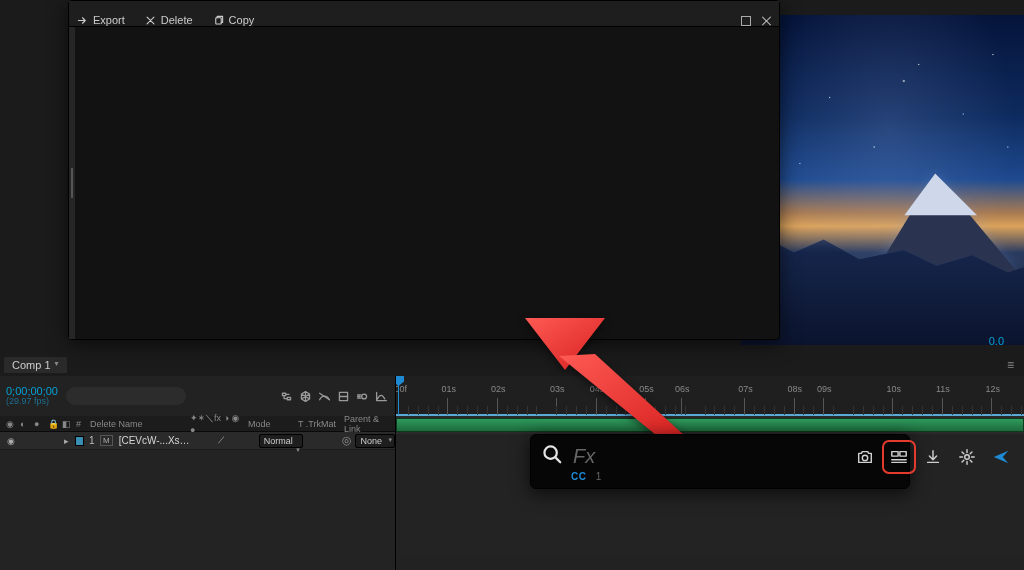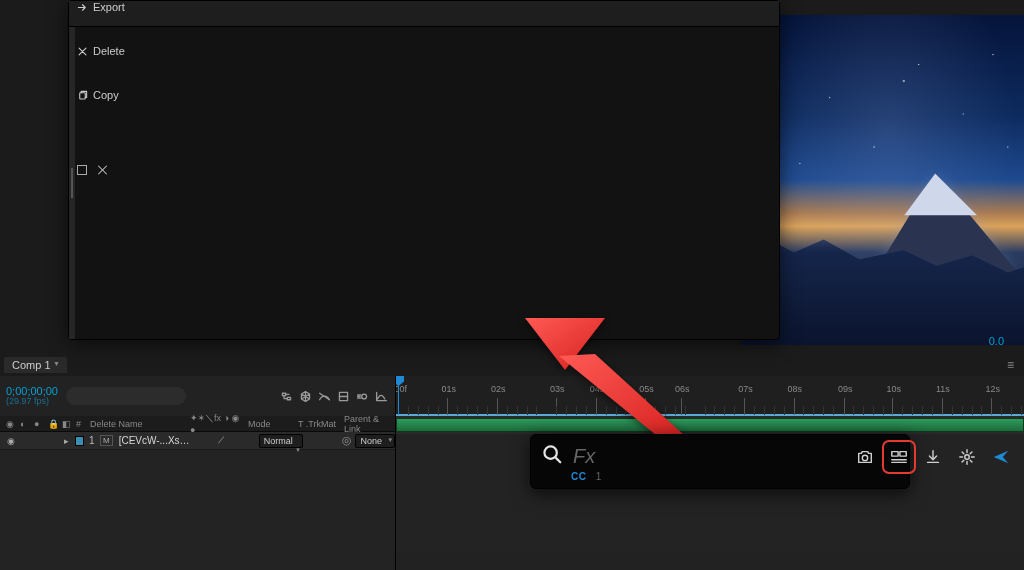--- a/index.html
+++ b/index.html
@@ -14,24 +14,23 @@
   .bg-info { position: absolute; right: 20px; top: 335px; color:#00a0d4; font-size:11px; z-index:1;}
 
   
   .panel {
     position: absolute; left: 68px; top: 0; width: 712px; height: 340px;
     background: #121212; border: 1px solid #000; border-radius: 4px;
     display: flex; flex-direction: column; z-index: 5;
     box-shadow: 0 4px 20px rgba(0,0,0,0.6);
   }
   .panel-toolbar {
-    height: 26px; background: #1e1e1e; display: flex; align-items: flex-start;
-    padding: 0 8px; gap: 32px; font-size: 11px; color: #ccc;
+    height: 26px; background: #1e1e1e; display: flex; align-items: flex-end;
+    padding: 0 8px; gap: 20px; font-size: 11px; color: #ccc;
     border-bottom: 1px solid #000;
-    flex-direction: column;
   }
   .panel-toolbar .tbtn { display: flex; align-items: center; gap: 5px; cursor: pointer; }
   .panel-toolbar .tbtn svg { width: 11px; height: 11px; }
   .spacer { flex: 1; }
   .win-icons { display:flex; gap:10px; }
   .win-icons .wi { width:10px; height:10px; display:inline-block; cursor:pointer;}
   .wi-restore { border:1px solid #aaa; }
   .wi-close { position:relative; }
   .wi-close::before, .wi-close::after {
     content:""; position:absolute; left:5px; top:-1px; width:1px; height:12px; background:#ccc;
@@ -429,21 +428,21 @@
           <div class="tick minor" style="left: 367.921px;"></div>
           <div class="tick minor" style="left: 377.811px;"></div>
           <div class="tick minor" style="left: 387.701px;"></div>
           <div class="tick" style="left: 397.591px;">
             <span>08s</span>
           </div>
           <div class="tick minor" style="left: 407.48px;"></div>
           <div class="tick minor" style="left: 417.37px;"></div>
           <div class="tick minor" style="left: 427.26px;"></div>
           <div class="tick minor" style="left: 437.15px;"></div>
-          <div class="tick" style="left: 448px;">
+          <div class="tick" style="left: 427px;">
             <span>09s</span>
           </div>
           <div class="tick minor" style="left: 456.929px;"></div>
           <div class="tick minor" style="left: 466.819px;"></div>
           <div class="tick minor" style="left: 476.709px;"></div>
           <div class="tick minor" style="left: 486.598px;"></div>
           <div class="tick" style="left: 496.488px;">
             <span>10s</span>
           </div>
           <div class="tick minor" style="left: 506.378px;"></div>

